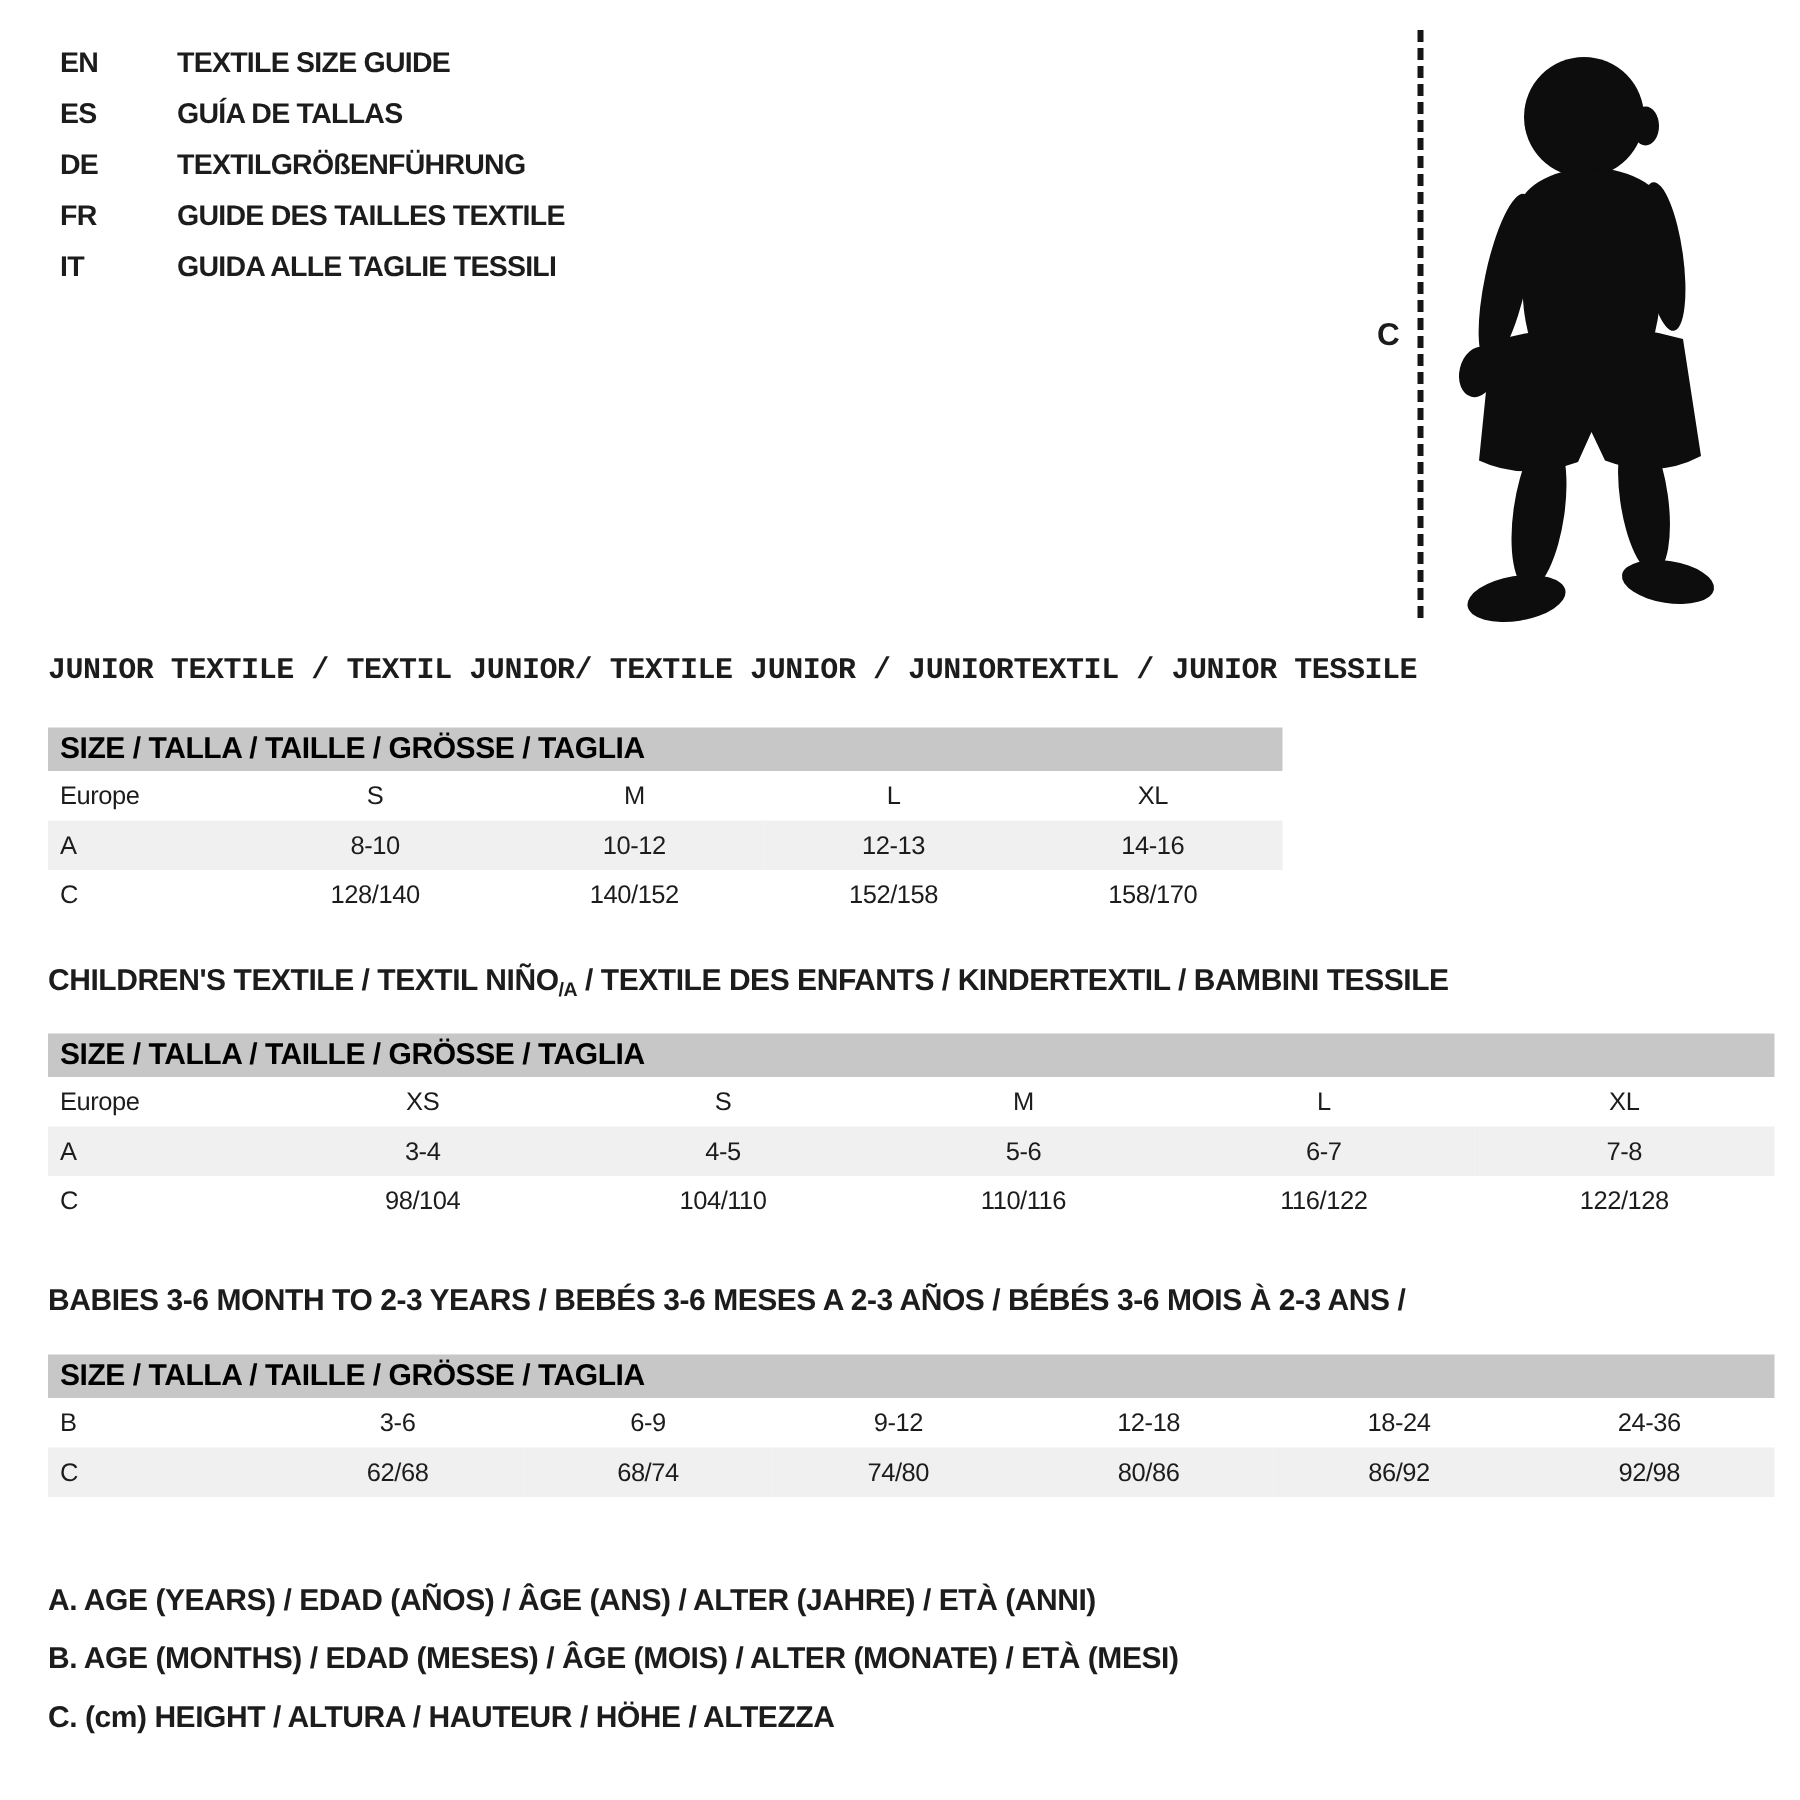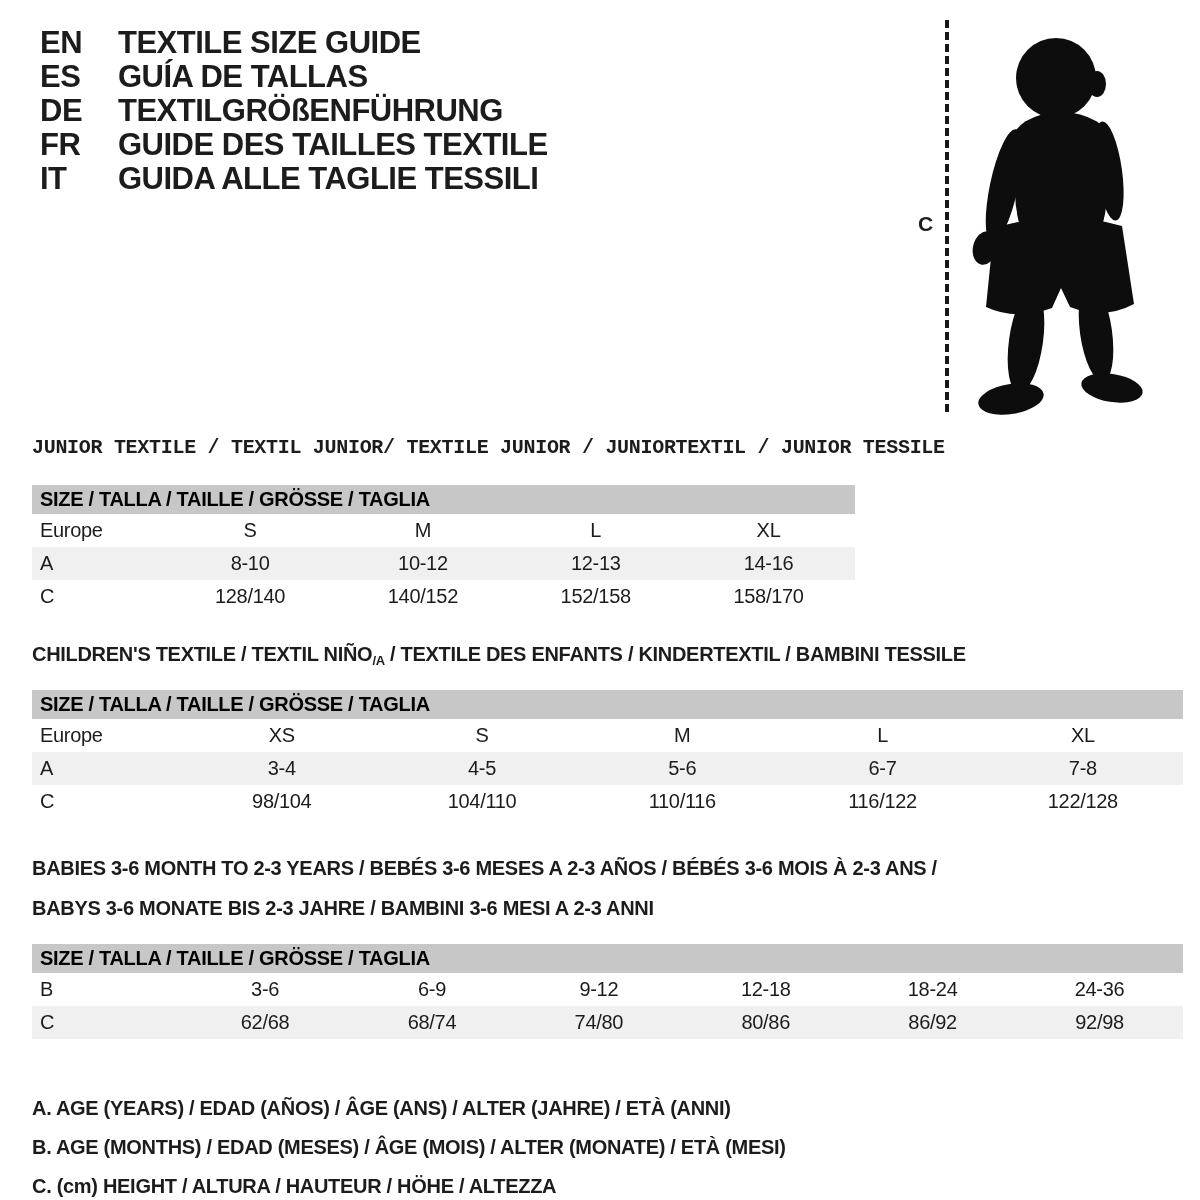--- a/index.html
+++ b/index.html
@@ -9,21 +9,21 @@
     background: #ffffff;
     font-family: "Liberation Sans", sans-serif;
     color: #1c1c1c;
     overflow: hidden;
   }
   .page { position: relative; width: 1200px; height: 1200px; padding: 0 17px 0 32px; }
 
   
   .top { position: relative; height: 420px; }
   .lang-list { position: absolute; left: 8px; top: 26px; }
-  .lang-row { font-size: 31px; font-weight: 700; line-height: 34px; letter-spacing: -0.5px; white-space: nowrap; }
+  .lang-row { font-size: 19px; font-weight: 700; line-height: 34px; letter-spacing: -0.5px; white-space: nowrap; }
   .lang-code { display: inline-block; width: 78px; }
 
   .figure { position: absolute; top: 16px; right: 33px; width: 232px; height: 402px; }
   .figure-label { position: absolute; left: 0; top: 196px; font-size: 21px; font-weight: 700; }
   .dash-line { position: absolute; left: 27px; top: 4px; height: 392px; width: 0; border-left: 4px dashed #161616; }
   .silhouette { position: absolute; left: 46px; top: 0; }
 
   
   .sec-title {
     font-size: 20px; font-weight: 700; letter-spacing: -0.3px;
@@ -38,21 +38,21 @@
   table.size-table { border-collapse: collapse; table-layout: fixed; width: 100%; margin-top: 22px; }
   table.size-table.narrow { width: 71.5%; margin-top: 26px; }
   .sec-babies table.size-table { margin-top: 16px; }
 
   th.size-bar {
     background: #c7c7c7; color: #000000;
     text-align: left; font-size: 20px; font-weight: 700; letter-spacing: -0.3px;
     height: 29px; padding: 0 0 0 8px;
   }
   td {
-    font-size: 20px; font-weight: 400; letter-spacing: -0.3px;
+    font-size: 17px; font-weight: 400; letter-spacing: -0.3px;
     text-align: center; height: 33px; padding: 0;
   }
   td.lbl { text-align: left; padding-left: 8px; }
   tbody tr:nth-child(2) td { background: #f0f0f0; }
 
   
   .footnotes { margin-top: 50px; }
   .footnote { font-size: 20px; font-weight: 700; letter-spacing: -0.3px; line-height: 39px; white-space: nowrap; }
 </style>
 </head>
@@ -186,21 +186,20 @@
           <td>116/122</td>
           <td>122/128</td>
         </tr>
       </tbody>
     </table>
   </section>
 
   <section class="sec-babies">
     <h2 class="sec-title">
       <span class="line">BABIES 3-6 MONTH TO 2-3 YEARS / BEBÉS 3-6 MESES A 2-3 AÑOS / BÉBÉS 3-6 MOIS À 2-3 ANS /</span>
-      <span class="line">BABYS 3-6 MONATE BIS 2-3 JAHRE / BAMBINI 3-6 MESI A 2-3 ANNI</span>
     </h2>
     <table class="size-table">
       <colgroup>
           <col style="width:13%">
           <col style="width:14.5%">
           <col style="width:14.5%">
           <col style="width:14.5%">
           <col style="width:14.5%">
           <col style="width:14.5%">
           <col style="width:14.5%">

